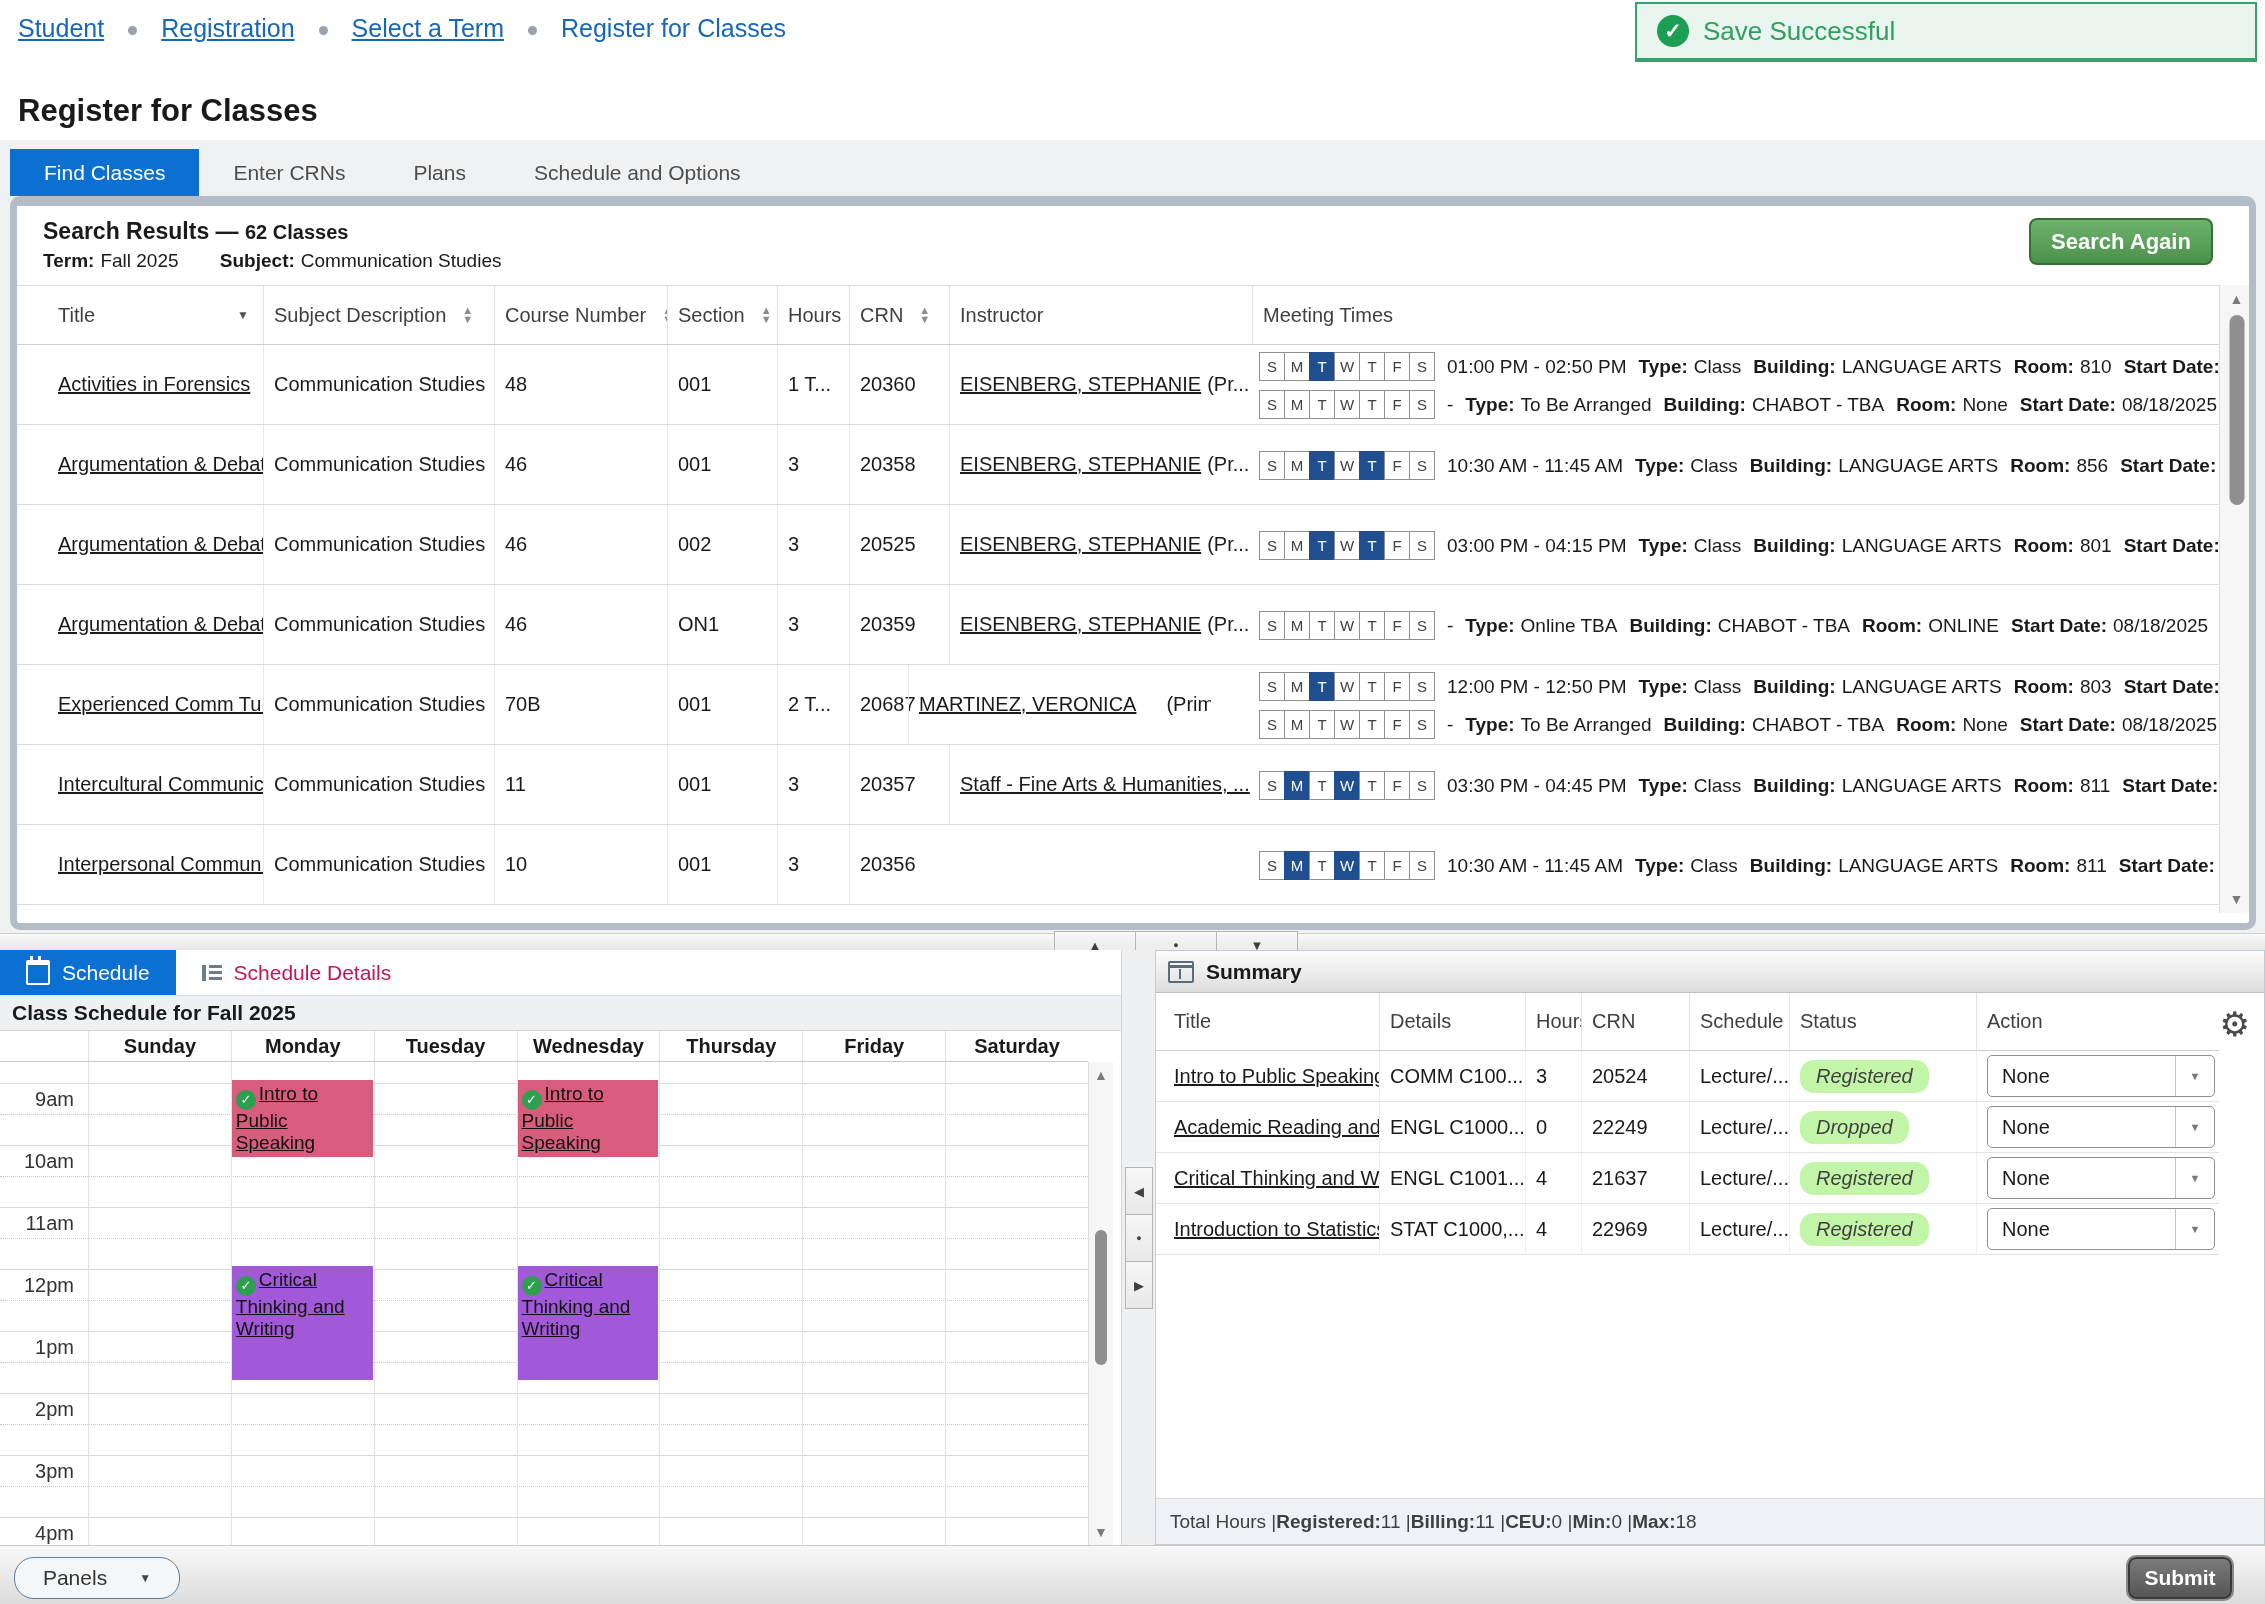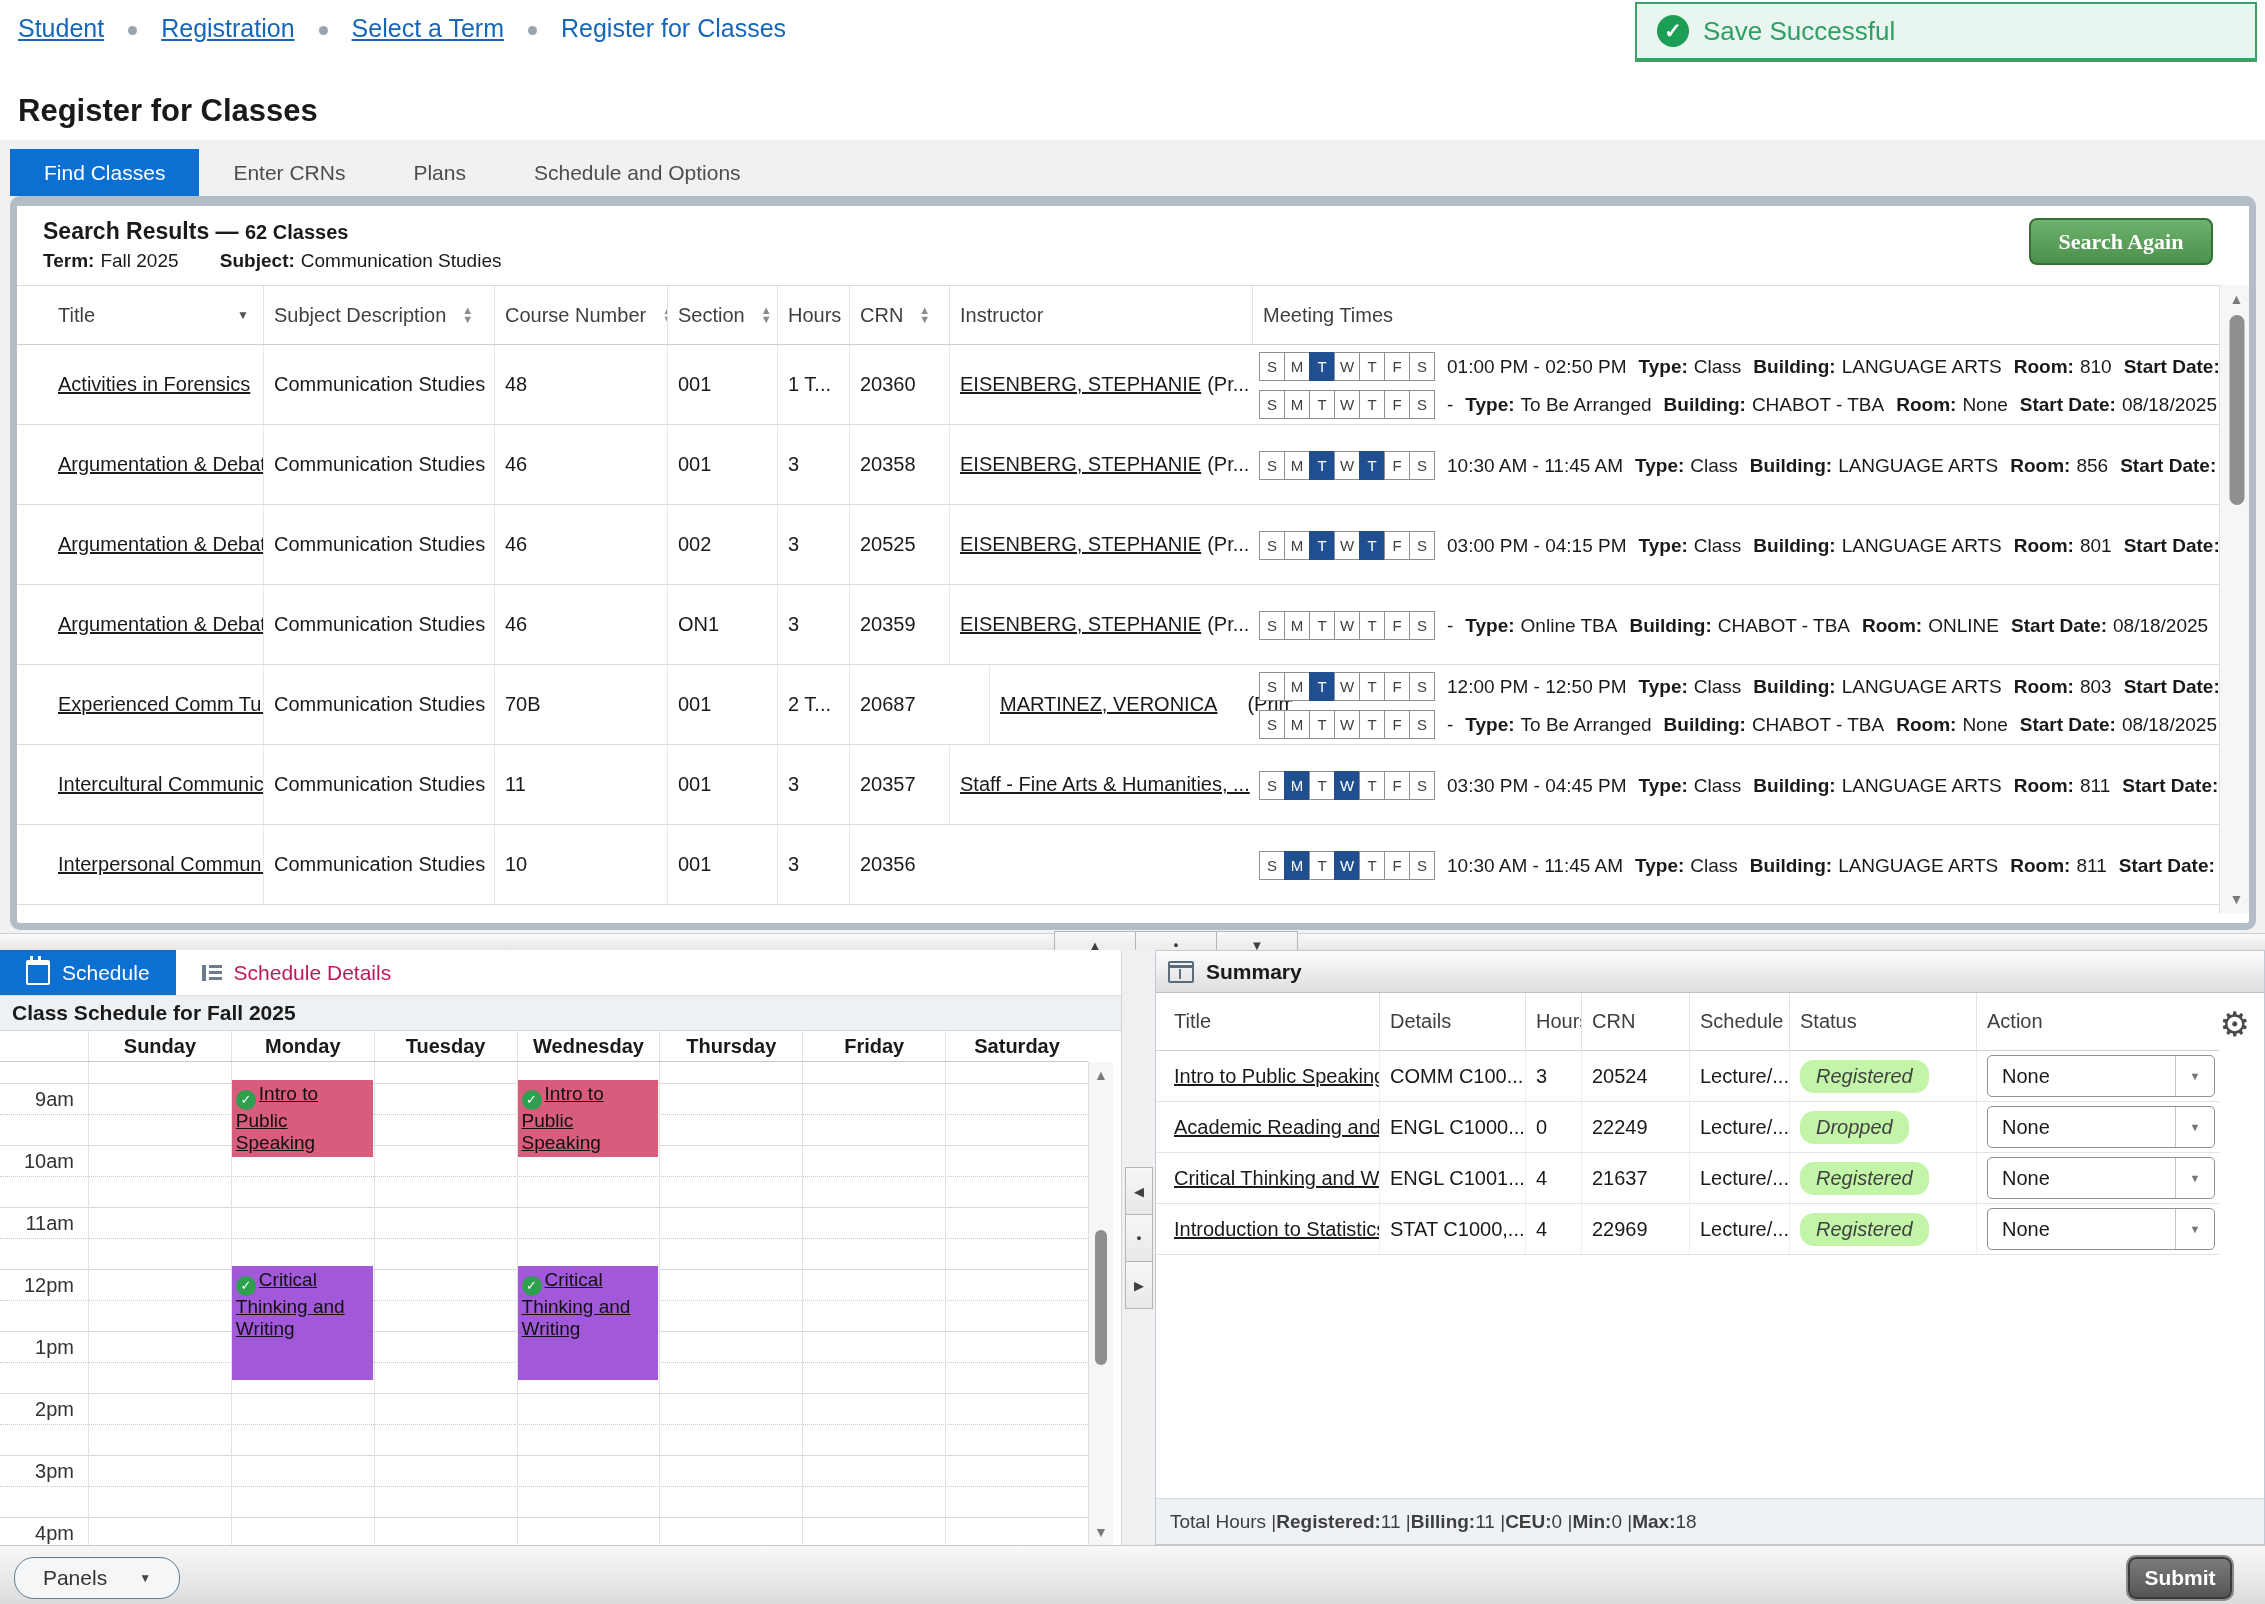--- a/index.html
+++ b/index.html
@@ -25,21 +25,21 @@
   .find-panel{position:absolute;left:10px;top:196px;width:2246px;height:734px;background:#fff;
       border:7px solid #b3bdc7;border-top-width:10px;border-radius:10px;box-sizing:border-box;}
   .panel-inner{position:relative;width:100%;height:100%;overflow:hidden;}
   .results-title{position:absolute;left:26px;top:12px;font-size:23px;font-weight:bold;}
   .results-title .count{font-size:20px;}
   .results-sub{position:absolute;left:26px;top:44px;font-size:19px;}
   .results-sub b{margin-right:6px;}
   .results-sub .gap{display:inline-block;width:36px;}
   .search-again{position:absolute;right:36px;top:12px;width:184px;height:47px;
       background:linear-gradient(#6db26d,#4b914b);border:2px solid #356f35;border-radius:8px;
-      color:#fff;font-weight:bold;font-size:22px;font-family:Liberation Serif, serif;cursor:pointer;}
+      color:#fff;font-weight:bold;font-size:22px;font-family:Liberation Sans, sans-serif;cursor:pointer;}
   .rt-header{position:absolute;left:0;top:79px;width:2202px;height:60px;border-top:1px solid #dcdcdc;
       border-bottom:1px solid #cfcfcf;box-sizing:border-box;}
   .rt-col{position:absolute;top:0;height:100%;display:flex;align-items:center;padding-left:10px;
       box-sizing:border-box;border-left:1px solid #e3e3e3;font-size:20px;color:#3f3f3f;overflow:hidden;white-space:nowrap;}
   .rt-col:first-child{border-left:none;}
   .sort-desc{margin-left:auto;margin-right:14px;font-size:12px;color:#555;}
   .sort-both{display:inline-flex;flex-direction:column;line-height:9px;font-size:11px;color:#8b8b8b;margin-left:16px;}
   .rt-row{position:absolute;left:0;width:2202px;height:80px;border-bottom:1px solid #dcdcdc;box-sizing:border-box;}
   .rt-cell{position:absolute;top:0;height:100%;padding-left:10px;box-sizing:border-box;
       border-left:1px solid #e9e9e9;font-size:20px;display:flex;align-items:center;overflow:hidden;white-space:nowrap;}
@@ -381,21 +381,21 @@
           </div>
           <div class="rt-row" style="top: 459px;">
             <div class="rt-cell" style="left: 31px; width: 215px;">
               <span class="rt-link">Experienced Comm Tu...</span>
             </div>
             <div class="rt-cell" style="left: 246px; width: 231px;">Communication Studies</div>
             <div class="rt-cell" style="left: 477px; width: 173px;">70B</div>
             <div class="rt-cell" style="left: 650px; width: 110px;">001</div>
             <div class="rt-cell" style="left: 760px; width: 72px;">2 T...</div>
             <div class="rt-cell" style="left: 832px; width: 100px;">20687</div>
-            <div class="rt-cell" style="left: 972px; width: 303px; gap: 24px;">
+            <div class="rt-cell" style="left: 891px; width: 303px; gap: 24px;">
               <span class="rt-link">MARTINEZ, VERONICA</span>
               <span class="instr-suffix">(Prim...</span>
             </div>
             <div class="meet-cell" style="left: 1235px; width: 967px;">
               <div class="meet-line" style="top: 7px;">
                 <span class="pills">
                   <span class="pill">S</span>
                   <span class="pill">M</span>
                   <span class="pill on">T</span>
                   <span class="pill">W</span>

